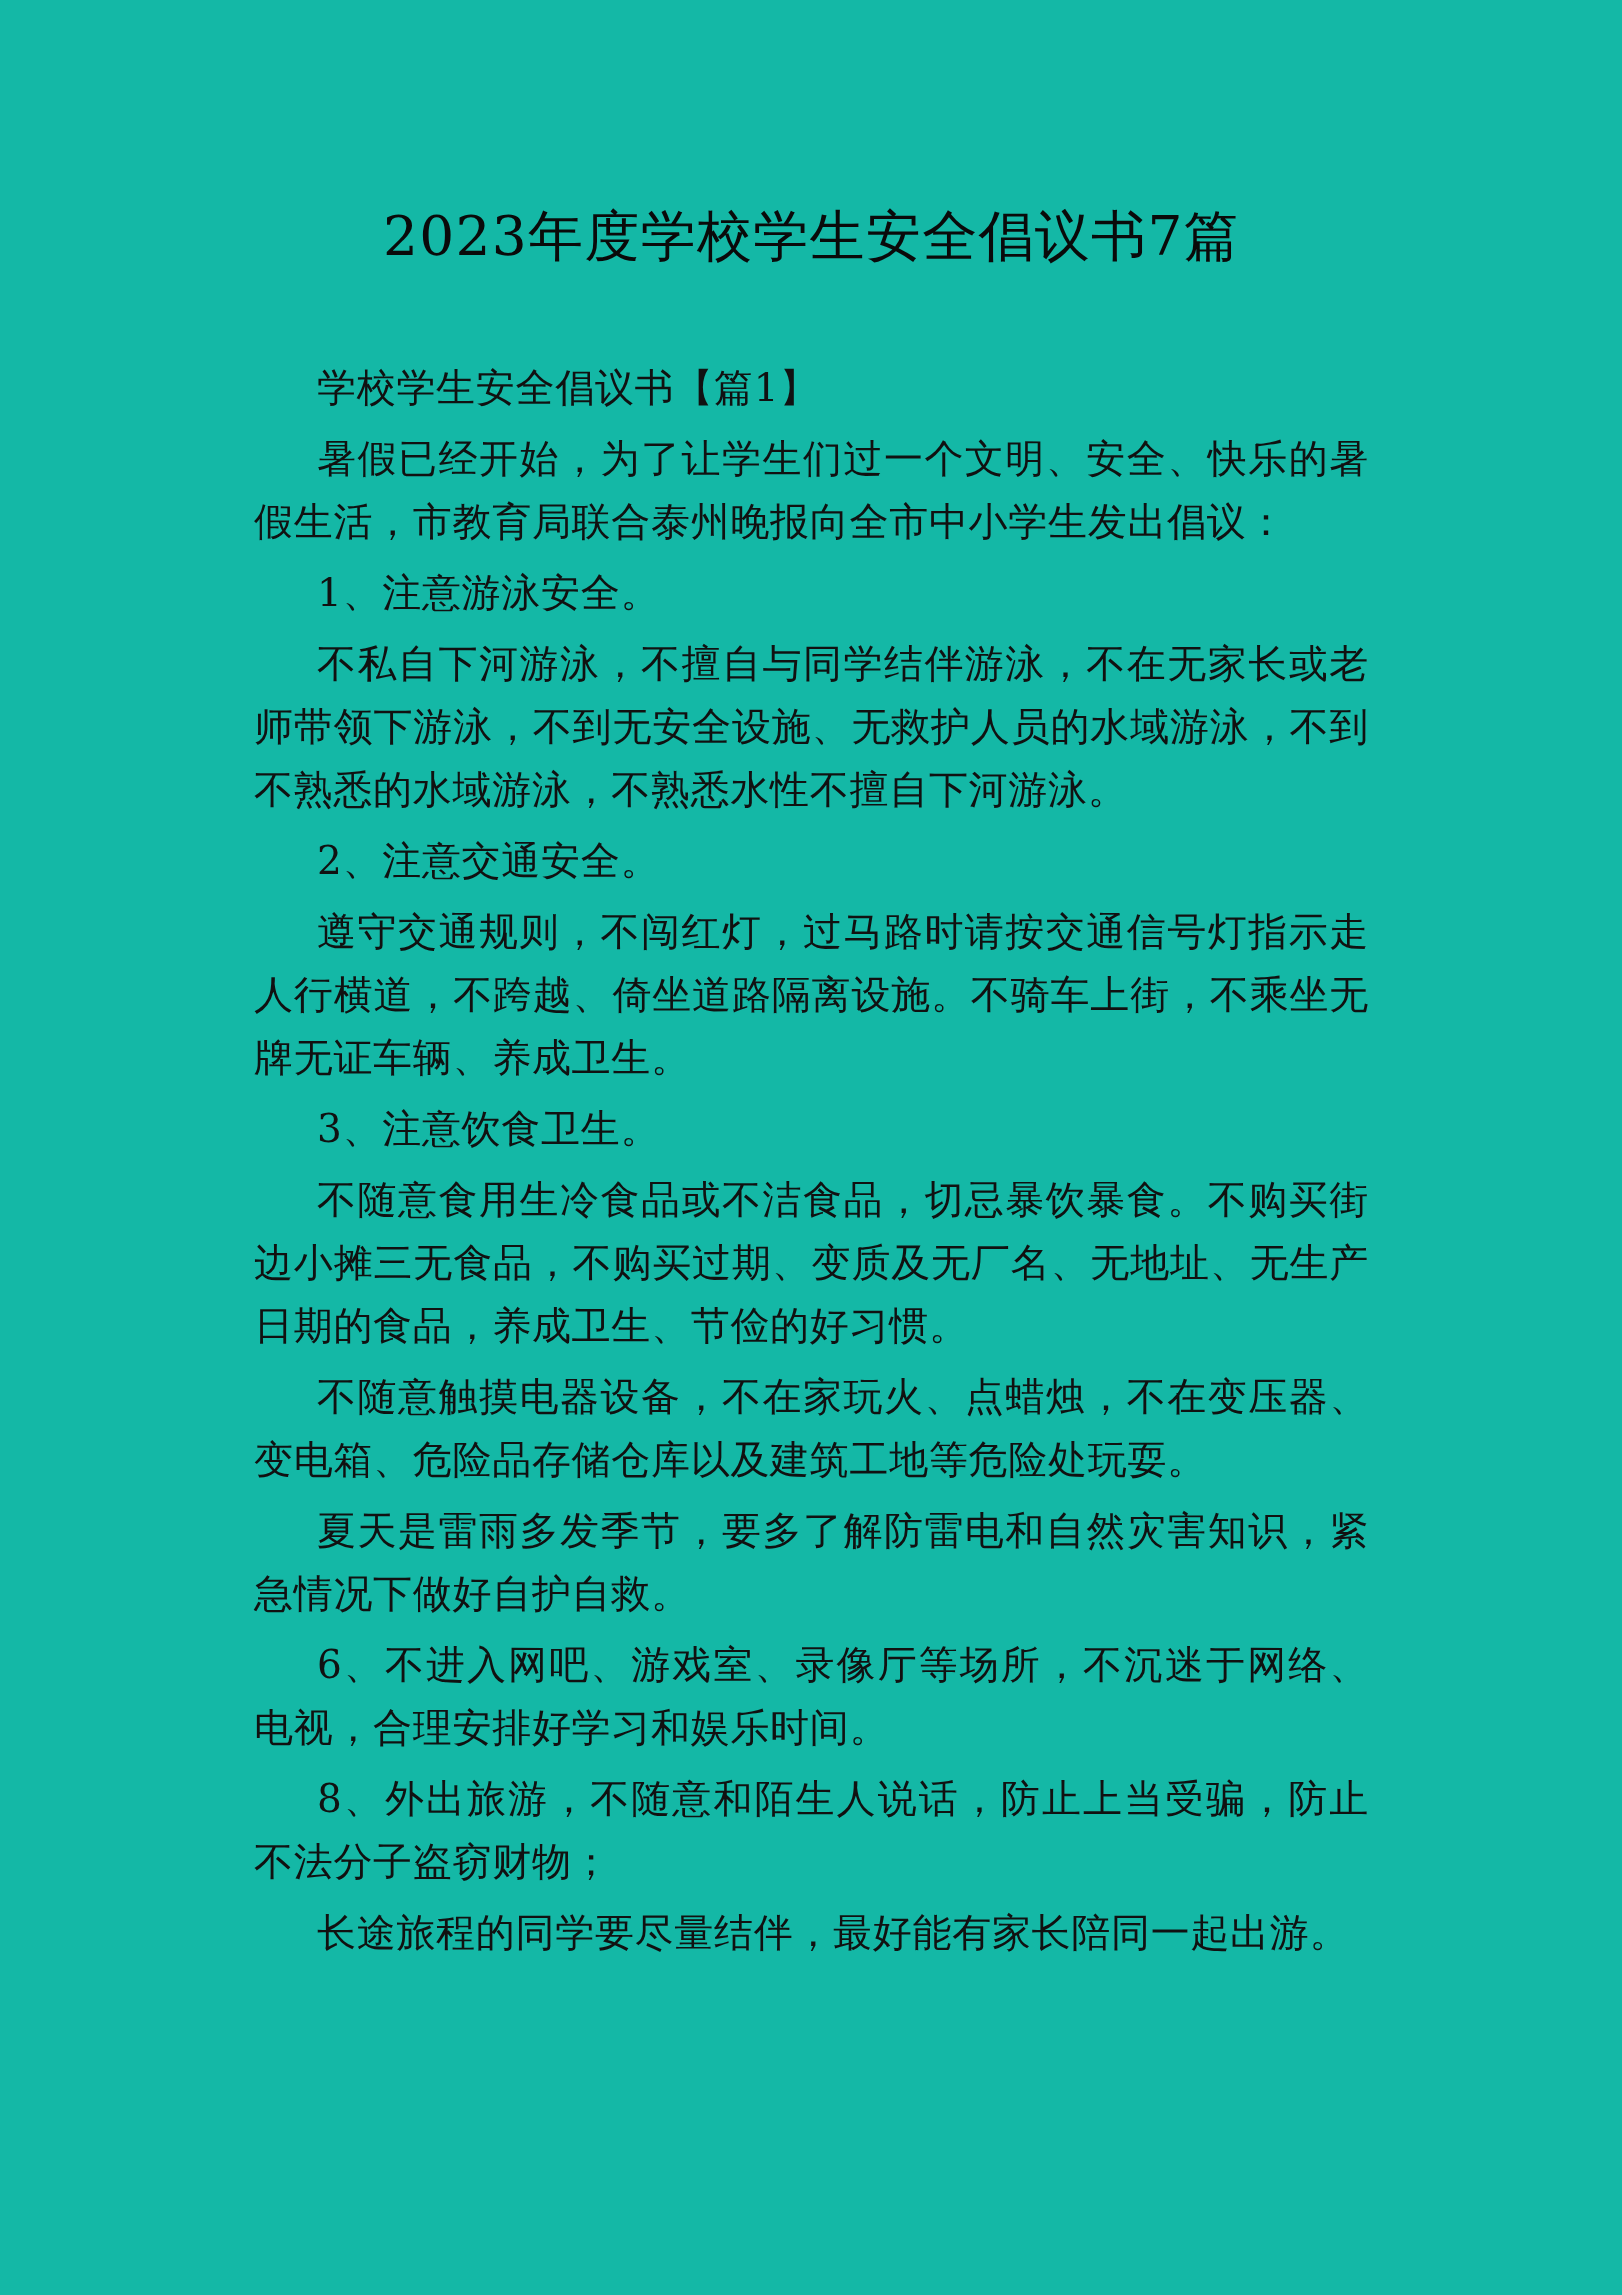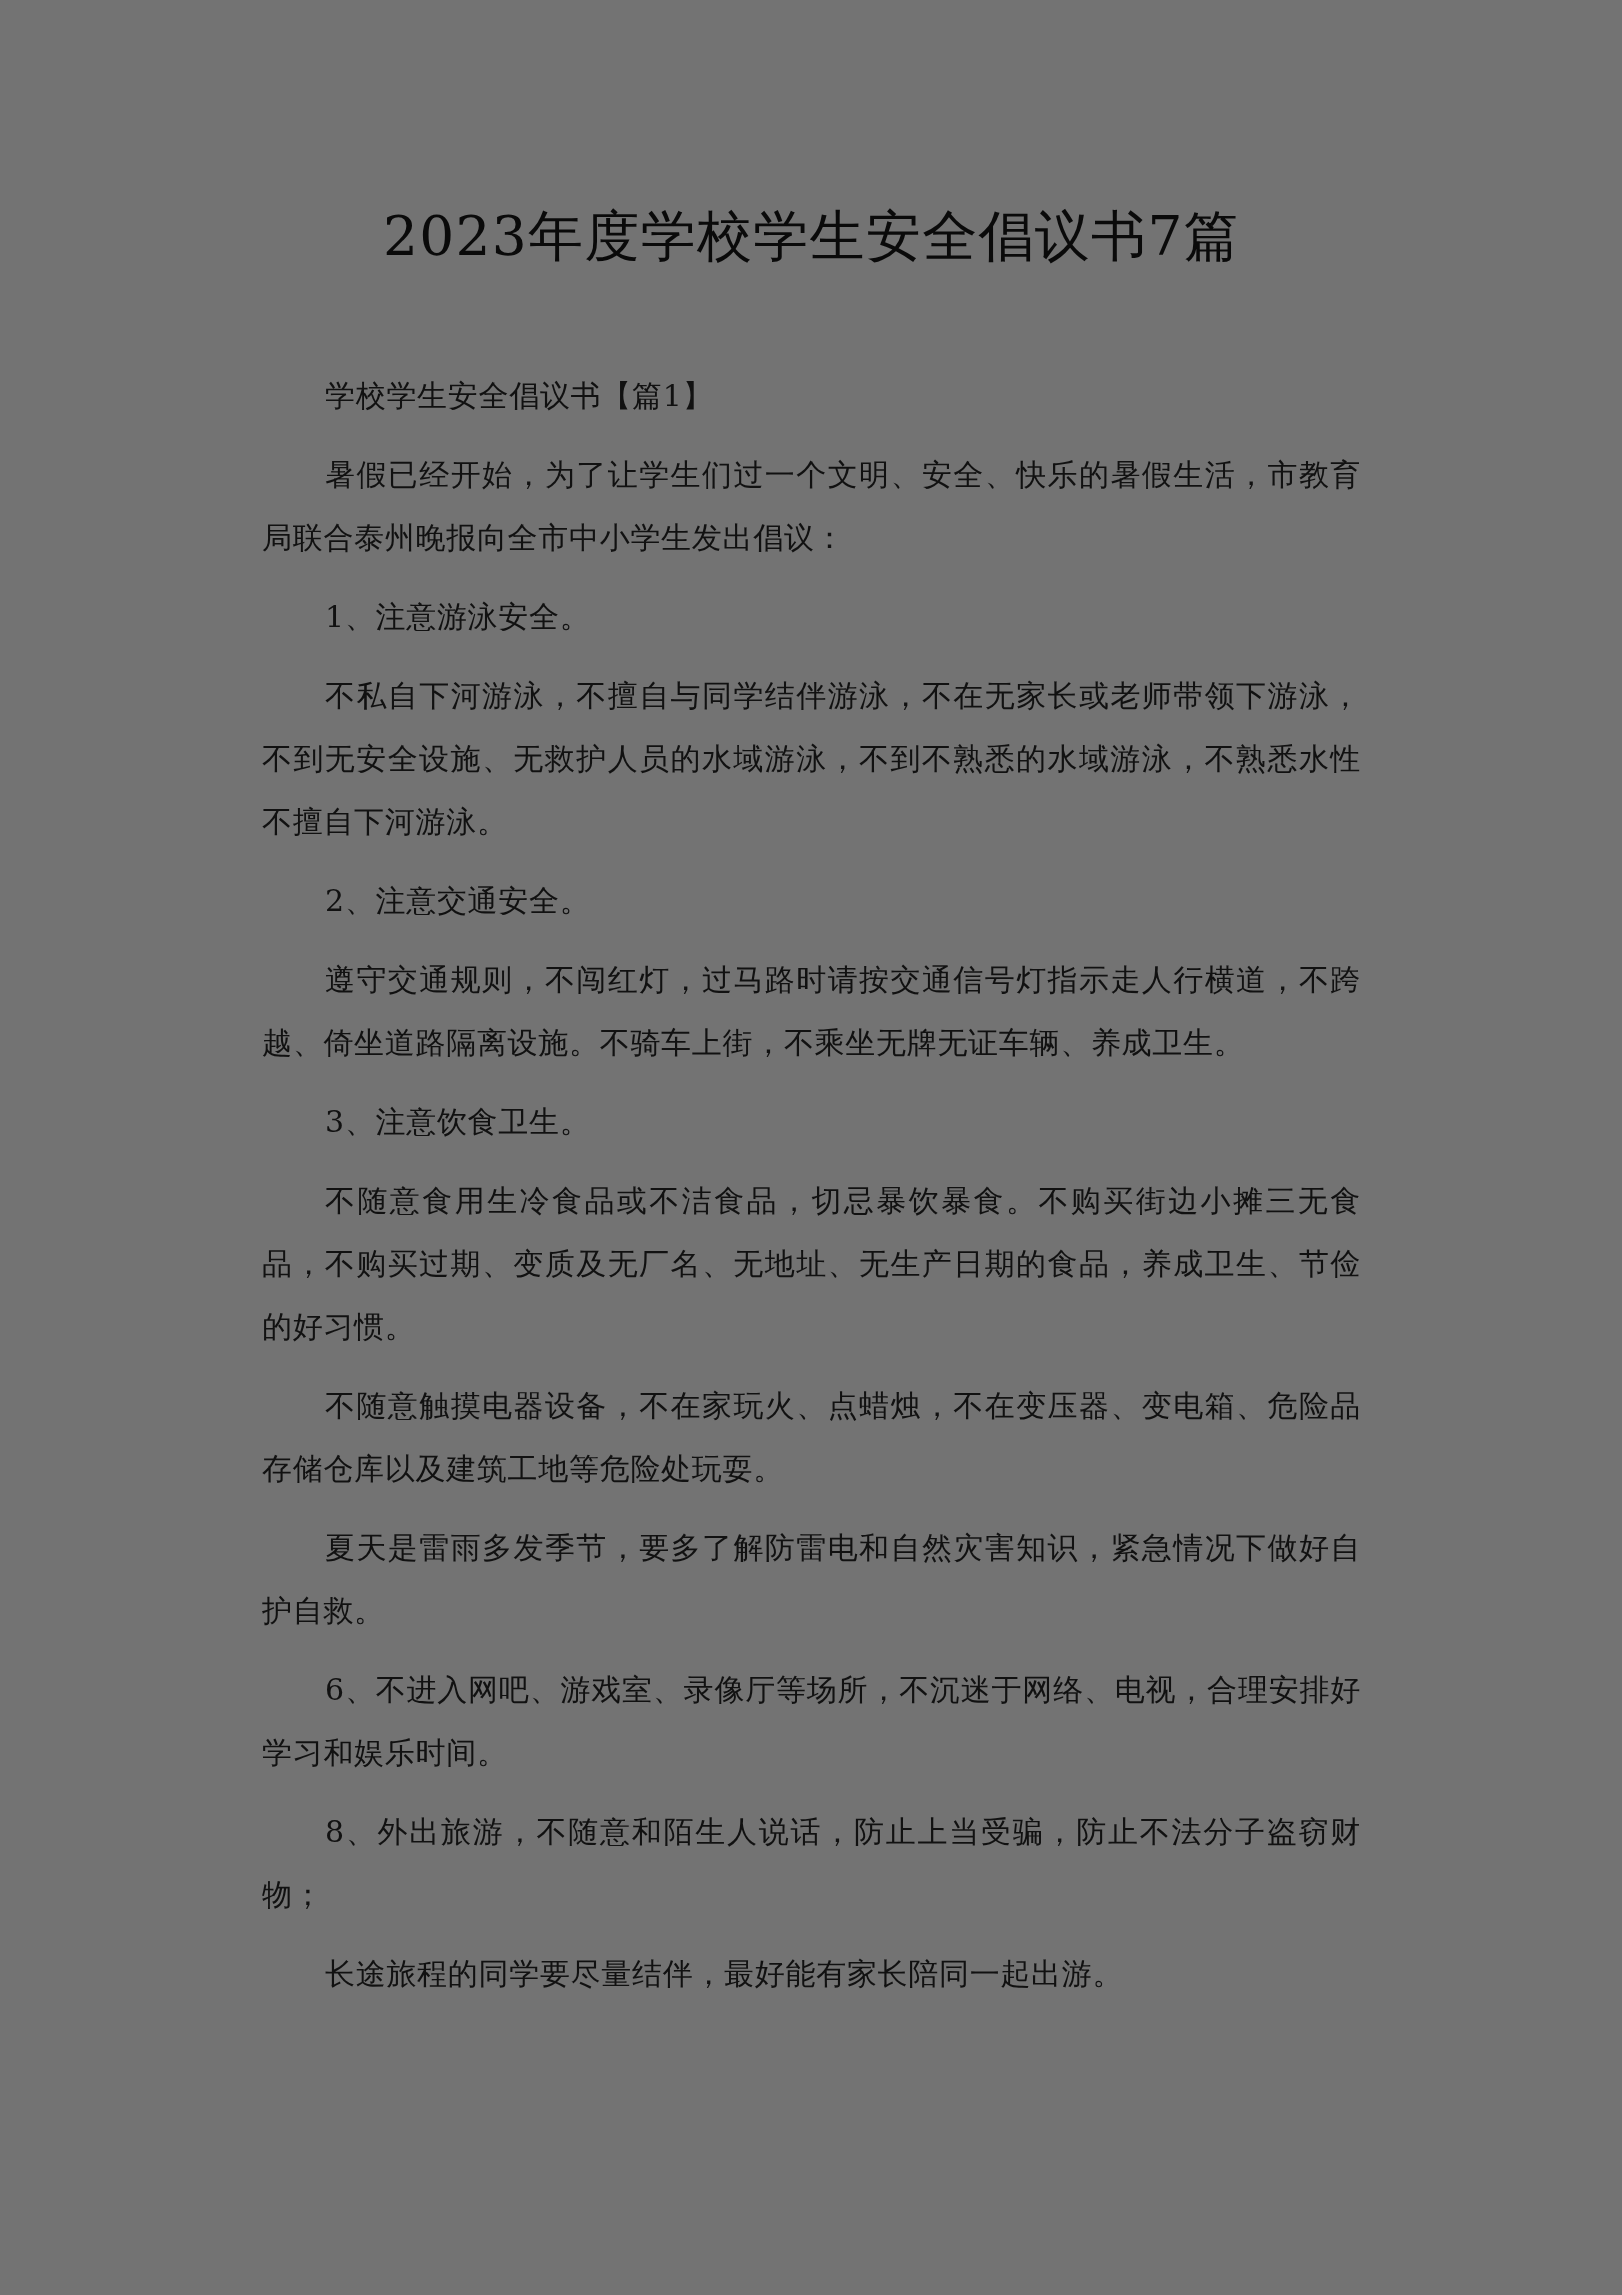--- a/index.html
+++ b/index.html
@@ -14,21 +14,21 @@
       overflow: hidden;
       font-family: "DejaVu Serif", "Liberation Serif", serif;
       color: #111111;
     }
     .page {
       position: absolute;
       left: 0;
       top: 0;
       width: 1623px;
       height: 2295px;
-      background: #737373;
+      background: #14b8a6;
     }
     .title {
       position: absolute;
       left: 0;
       width: 1623px;
       top: 200px;
       text-align: center;
       font-size: 55px;
       line-height: 72px;
       letter-spacing: 1.3px;
@@ -36,22 +36,22 @@
       margin: 0;
       font-weight: normal;
     }
     .body {
       position: absolute;
       left: 246px;
       top: 348px;
       width: 1131px;
     }
     .p {
-      margin: 16px;
-      font-size: 30px;
+      margin: 8px;
+      font-size: 39px;
       line-height: 63px;
       text-indent: 63px;
       text-align: justify;
       letter-spacing: 0.7px;
       word-break: break-all;
     }
   </style>
 </head>
 <body>
 

